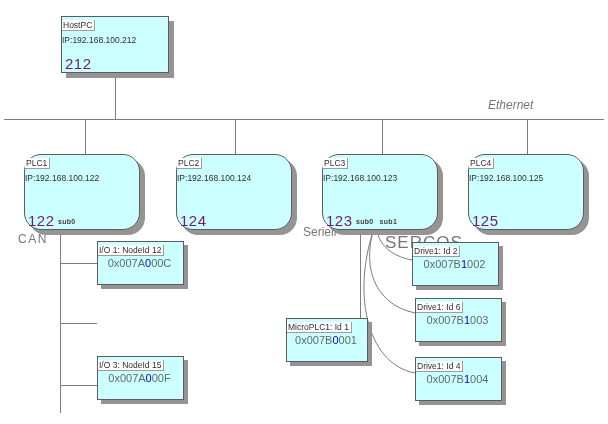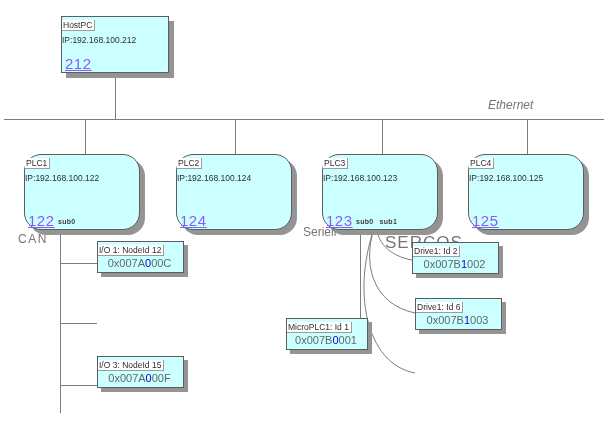--- a/index.html
+++ b/index.html
@@ -6,32 +6,32 @@
   #canvas{
     position:relative;width:608px;height:424px;background:#ffffff;overflow:hidden;
     font-family:"Liberation Sans", sans-serif;
   }
   svg.wires{position:absolute;left:0;top:0;width:608px;height:424px;}
   svg.wires path{stroke:#7d7d7d;stroke-width:1;fill:none;}
 
   .node{position:absolute;background:#ccffff;border:1px solid #5c5c5c;box-sizing:border-box;}
   .node-big{width:116px;height:76px;box-shadow:5px 5px 0 #949494;border-radius:17px;}
   .node-host{width:108px;height:57px;box-shadow:5px 5px 0 #949494;}
-  .node-small{width:87px;height:32px;box-shadow:4px 4px 0 #949494;}
+  .node-small{width:87px;height:44px;box-shadow:4px 4px 0 #949494;}
 
   .node-title{
     display:inline-block;background:#ffffff;color:#2e2e2e;
     font-size:8.5px;line-height:10px;padding:0 2px 0 1px;
     border-right:1px solid #9c9c9c;border-bottom:1px solid #9c9c9c;
     white-space:nowrap;max-width:100%;overflow:hidden;
   }
   .node-ip{font-size:8.5px;line-height:10px;color:#2e2e2e;padding-left:0;white-space:nowrap;}
   .node-id{
     position:absolute;left:3px;bottom:1px;font-size:15px;line-height:14px;
-    color:#8b5cf6;letter-spacing:0.5px;text-decoration:underline;
+    color:#701a75;letter-spacing:0.5px;
   }
   .node-subs{position:absolute;left:33px;bottom:4px;font-size:7px;font-weight:700;color:#3c3c3c;}
   .node-subs span{margin-right:6px;letter-spacing:0.3px;}
 
   .device-addr{
     position:absolute;left:0;right:2px;top:15px;text-align:center;
     font-size:11px;line-height:13px;color:#5d6a6a;white-space:nowrap;
   }
   .device-addr .hl{color:#0000dd;}
 
@@ -124,14 +124,18 @@
   <div class="node node-small" style="left:412px;top:242px;">
     <span class="node-title">Drive1: Id 2</span>
     <div class="device-addr"><span>0x007B</span><span class="hl">1</span><span>002</span></div>
   </div>
 
   <div class="node node-small" style="left:415px;top:298px;">
     <span class="node-title">Drive1: Id 6</span>
     <div class="device-addr"><span>0x007B</span><span class="hl">1</span><span>003</span></div>
   </div>
 
+  <div class="node node-small" style="left:415px;top:357px;">
+    <span class="node-title">Drive1: Id 4</span>
+    <div class="device-addr"><span>0x007B</span><span class="hl">1</span><span>004</span></div>
+  </div>
 
 </div>
 
 </body></html>

